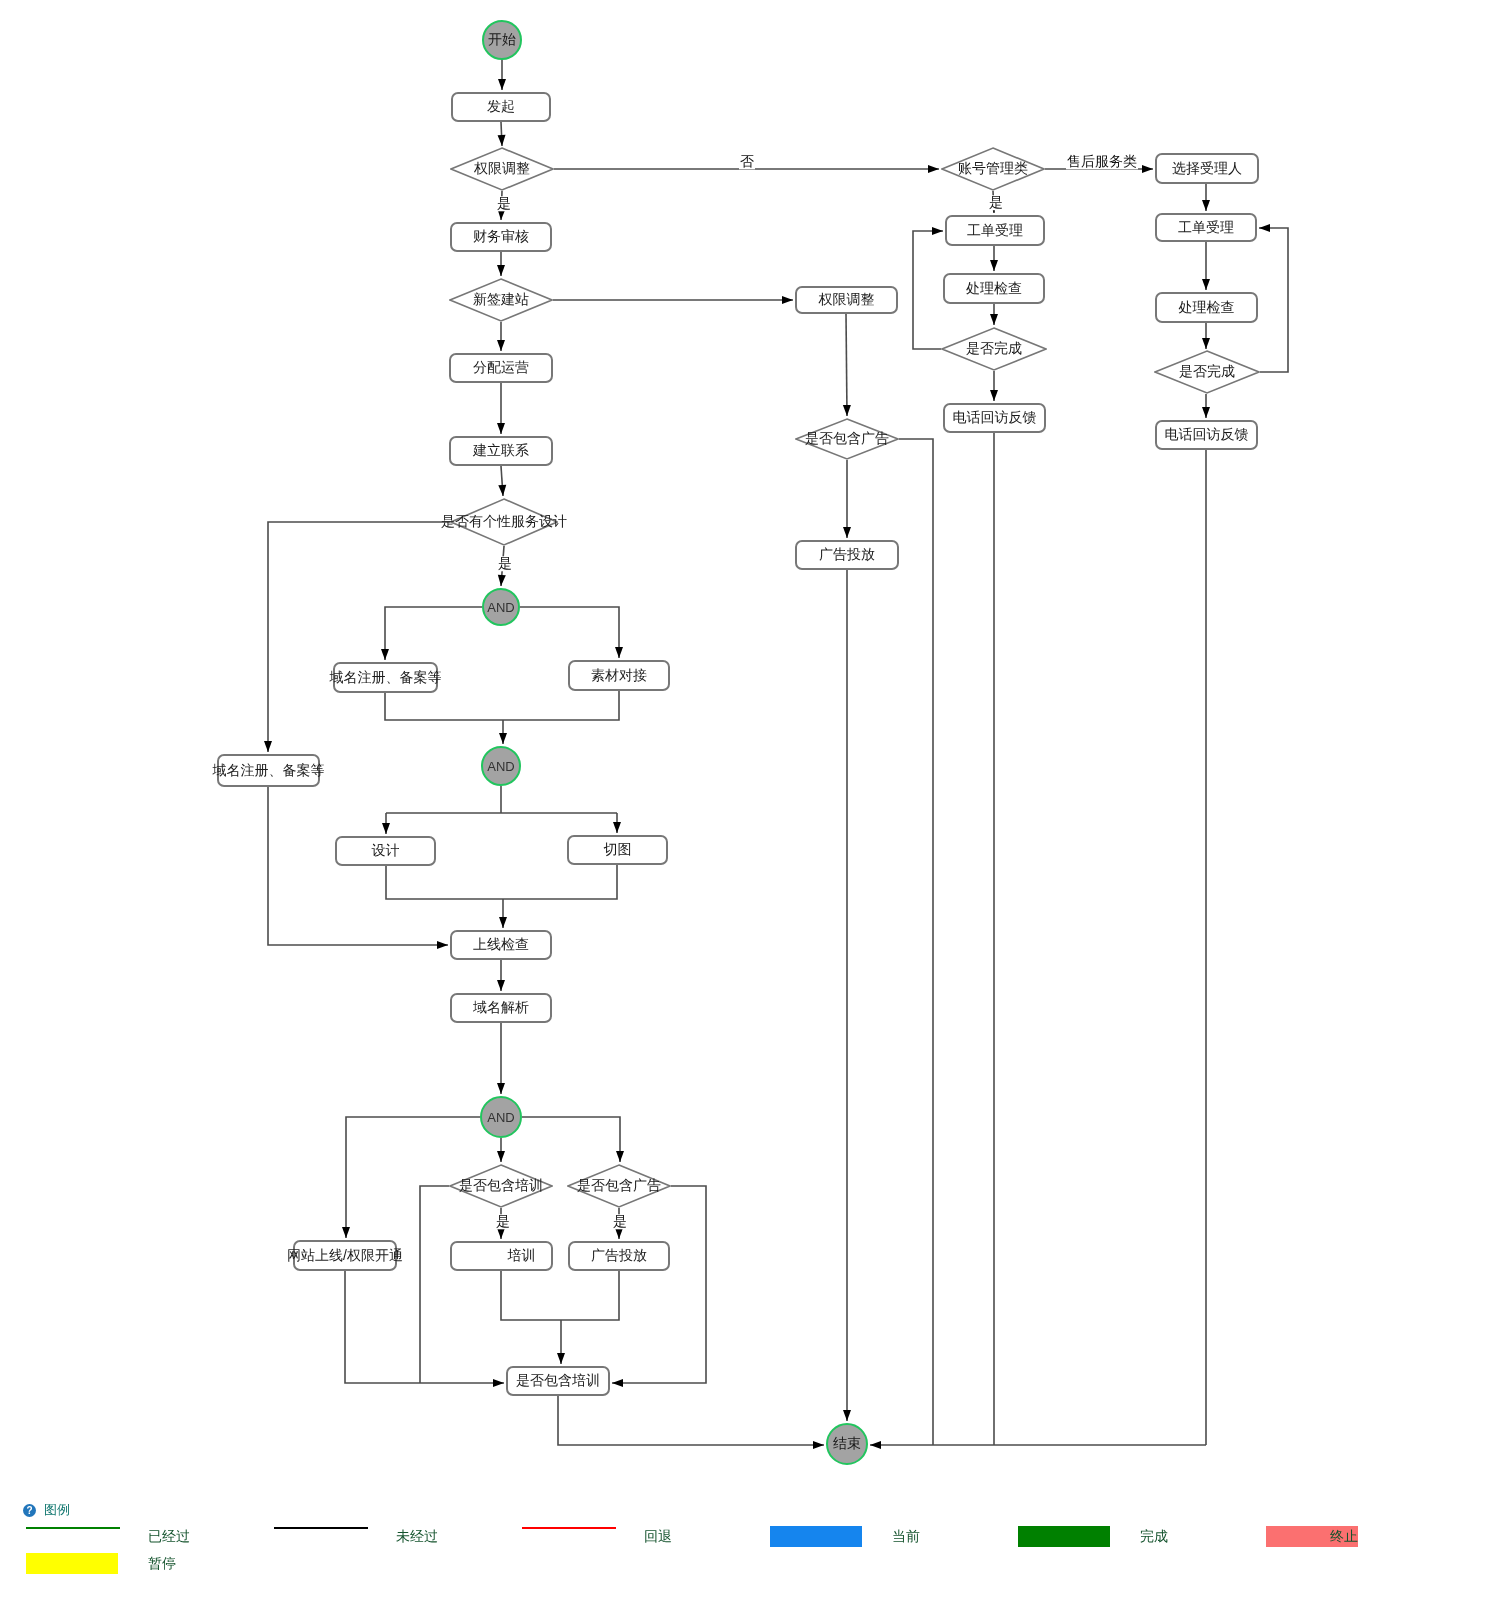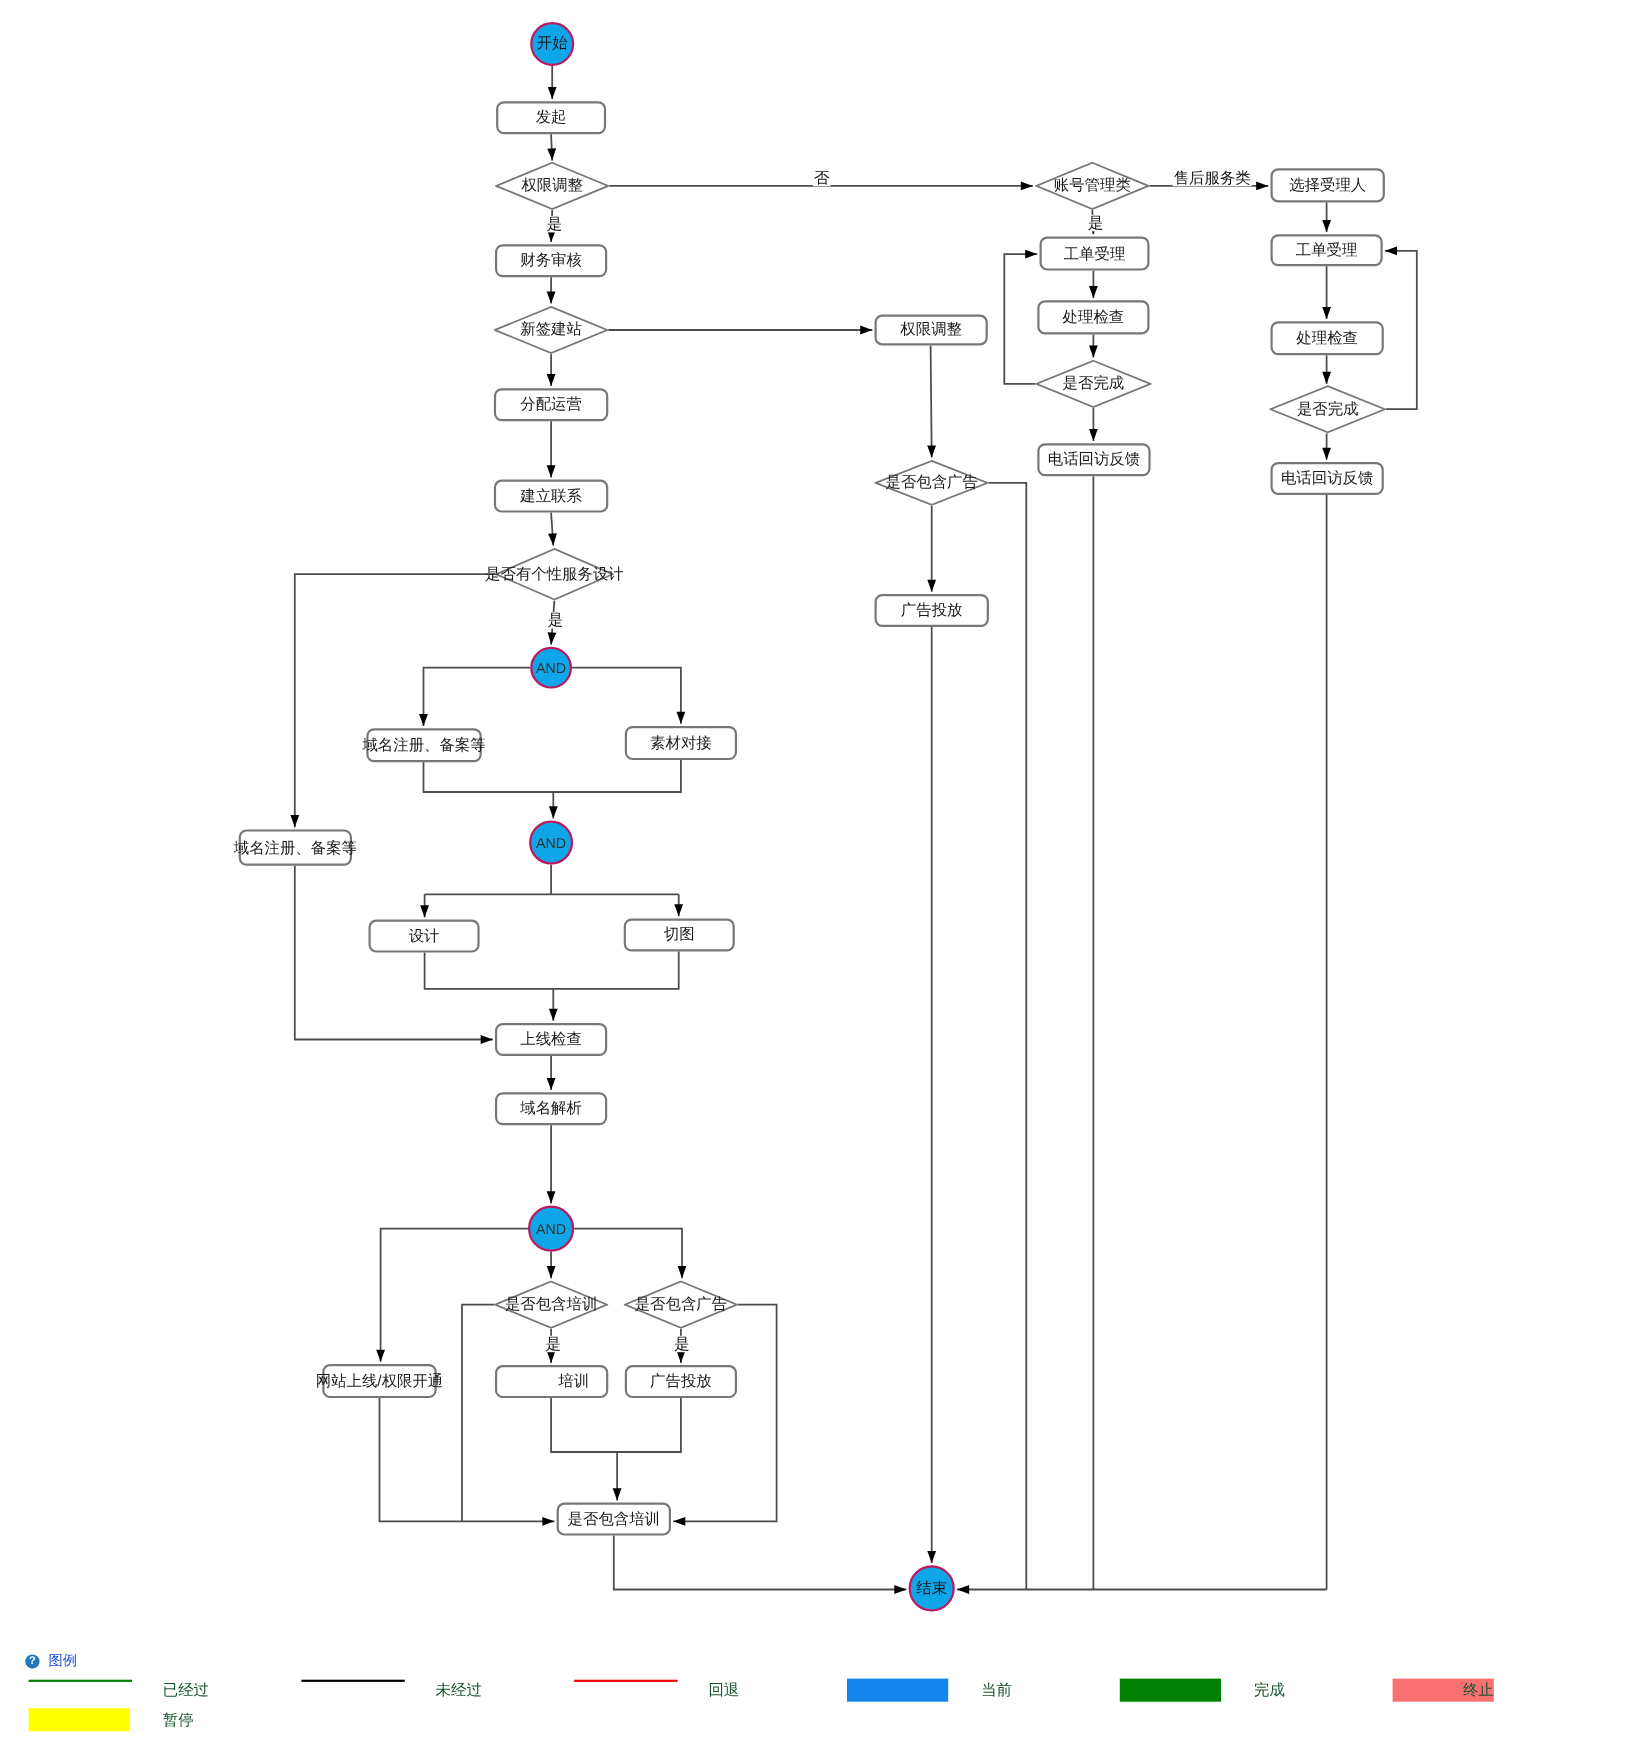--- a/index.html
+++ b/index.html
@@ -3,21 +3,21 @@
 <meta charset="utf-8">
 <style>
   html,body{margin:0;padding:0;background:#ffffff;}
   body{font-family:"Liberation Sans","DejaVu Sans",sans-serif;}
   .canvas{position:relative;width:1493px;height:1600px;background:#ffffff;overflow:hidden;}
   #edge-layer{position:absolute;left:0;top:0;width:1493px;height:1600px;}
   #node-layer{position:absolute;left:0;top:0;width:1493px;height:1600px;pointer-events:none;}
   .node{position:absolute;display:flex;align-items:center;justify-content:center;
         font-size:14px;color:#1a1a1a;white-space:nowrap;box-sizing:border-box;}
   .node.rect{background:#ffffff;border:2px solid #777777;border-radius:7px;}
-  .node.circle{background:#0ea5e9;border:2px solid #be185d;border-radius:50%;}
+  .node.circle{background:#a3a3a3;border:2px solid #22c55e;border-radius:50%;}
   .node.circle.gate{font-size:13px;color:#333333;}
   .node.diamond{background:transparent;border:none;}
   .node.diamond svg{position:absolute;left:0;top:0;}
   .node .node-label{position:relative;z-index:2;white-space:nowrap;}
   .edge-label{position:absolute;transform:translate(-50%,-50%);font-size:14px;color:#111111;
               background:#ffffff;padding:0 1px;line-height:1.1;white-space:nowrap;z-index:3;}
   .legend{position:absolute;left:0;top:0;width:1493px;height:1600px;pointer-events:none;}
   .help-icon{position:absolute;left:23px;top:1504px;width:13px;height:13px;border-radius:50%;
              display:flex;align-items:center;justify-content:center;font-size:10px;font-weight:bold;
              color:#ffffff;pointer-events:auto;}
@@ -273,21 +273,21 @@
       </div>
       <div class="node rect" style="left: 1155px; top: 420px; width: 103px; height: 30px;">
         <span class="node-label">电话回访反馈</span>
       </div>
       <div class="node circle" style="left: 826px; top: 1423px; width: 42px; height: 42px;">
         <span class="node-label">结束</span>
       </div>
     </div>
   <div class="legend">
     <span class="help-icon" style="background: rgb(34, 118, 187);">?</span>
-    <span class="legend-title" style="color: #1d4ed8;">图例</span>
+    <span class="legend-title" style="color: #0f766e;">图例</span>
     <div id="legend-items">
         <div class="legend-swatch" style="left: 26px; top: 1527px; width: 94px; height: 2px; background: rgb(0, 128, 0);"></div>
         <div class="legend-label" style="left: 148px; top: 1537px;">已经过</div>
         <div class="legend-swatch" style="left: 274px; top: 1527px; width: 94px; height: 2px; background: rgb(0, 0, 0);"></div>
         <div class="legend-label" style="left: 396px; top: 1537px;">未经过</div>
         <div class="legend-swatch" style="left: 522px; top: 1527px; width: 94px; height: 2px; background: rgb(255, 0, 0);"></div>
         <div class="legend-label" style="left: 644px; top: 1537px;">回退</div>
         <div class="legend-swatch" style="left: 770px; top: 1526px; width: 92px; height: 21px; background: rgb(21, 133, 238);"></div>
         <div class="legend-label" style="left: 892px; top: 1537px;">当前</div>
         <div class="legend-swatch" style="left: 1018px; top: 1526px; width: 92px; height: 21px; background: rgb(0, 128, 0);"></div>

